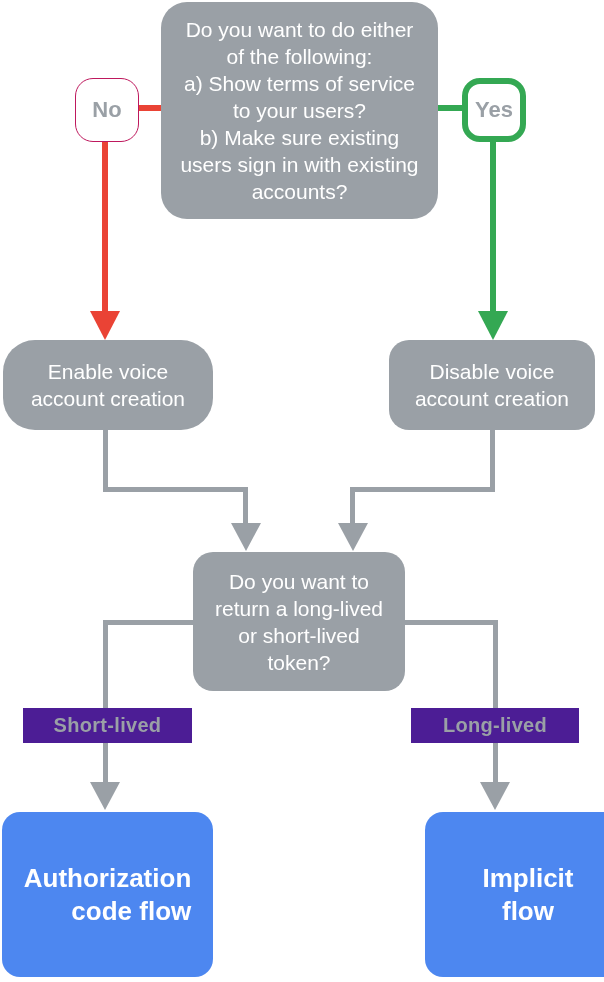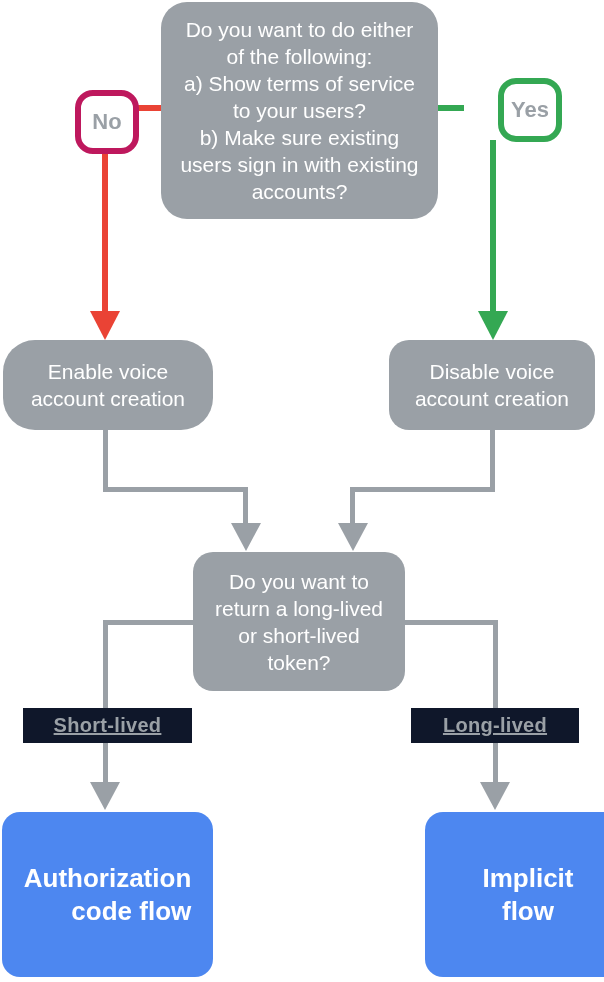--- a/index.html
+++ b/index.html
@@ -46,48 +46,47 @@
     background: #ffffff;
     border-radius: 18px;
     display: flex;
     align-items: center;
     justify-content: center;
     font-size: 22px;
     font-weight: 700;
     color: #9AA0A6;
     box-sizing: border-box;
   }
-  .badge.no  { border: 6px solid #be185d; margin-top: 12px; }
-  .badge.yes { border: 6px solid #34A853; margin-left: 36px; }
+  .badge.no  { border: 1px solid #be185d; }
+  .badge.yes { border: 6px solid #34A853; }
   .pre { white-space: pre-line; }
   .line { position: absolute; }
   .line.red   { background: #EA4335; }
   .line.green { background: #34A853; }
   .line.gray  { background: #9AA0A6; }
   .arrowhead {
     position: absolute;
     width: 0;
     height: 0;
     border-left: 15px solid transparent;
     border-right: 15px solid transparent;
   }
   .arrowhead.red   { border-top: 29px solid #EA4335; }
   .arrowhead.green { border-top: 29px solid #34A853; }
   .arrowhead.gray  { border-top: 28px solid #9AA0A6; }
   .edge-label {
     position: absolute;
-    background: #0f172a;
+    background: #4c1d95;
     color: #9AA0A6;
     font-size: 20px;
     font-weight: 700;
     display: flex;
     align-items: center;
     justify-content: center;
     letter-spacing: 0.3px;
-    text-decoration: underline;
   }
 </style>
 </head>
 <body>
 
 <div class="canvas">
 
   <div class="line red" style="left:136px; top:105px; width:28px; height:6px;"></div>
   <div class="line red" style="left:102px; top:140px; width:6px; height:172px;"></div>
   <div class="arrowhead red" style="left:90px; top:311px;"></div>

